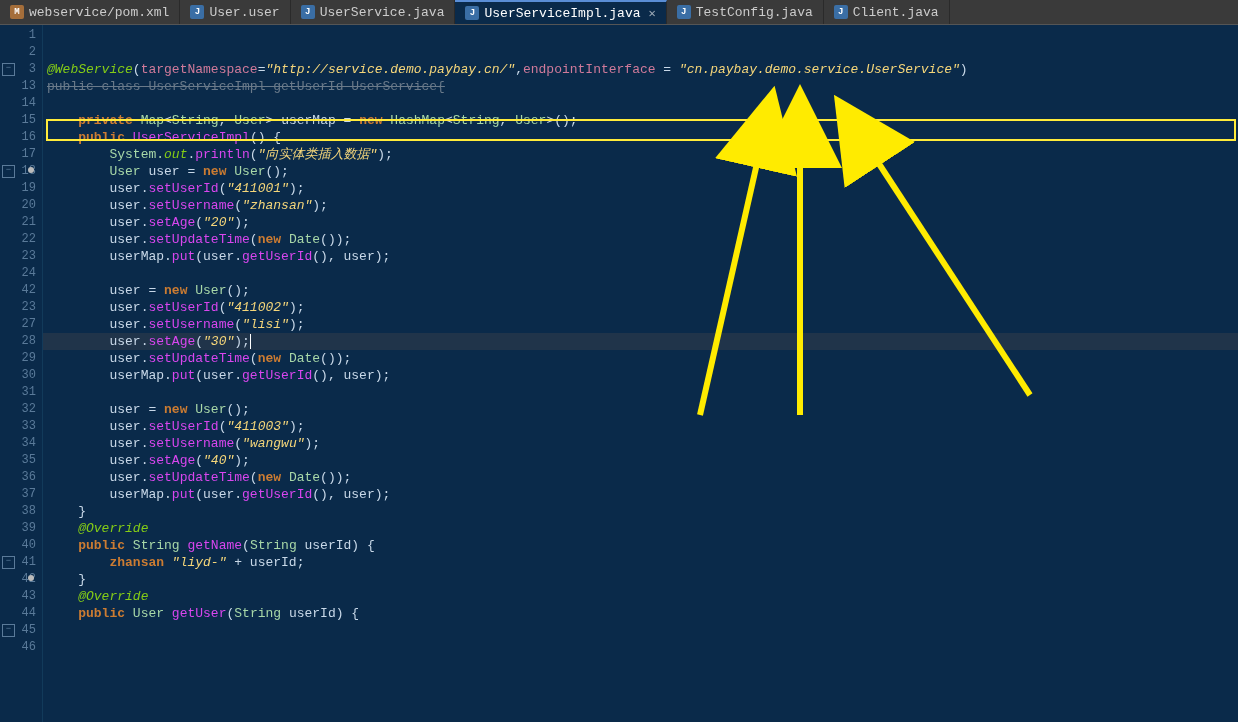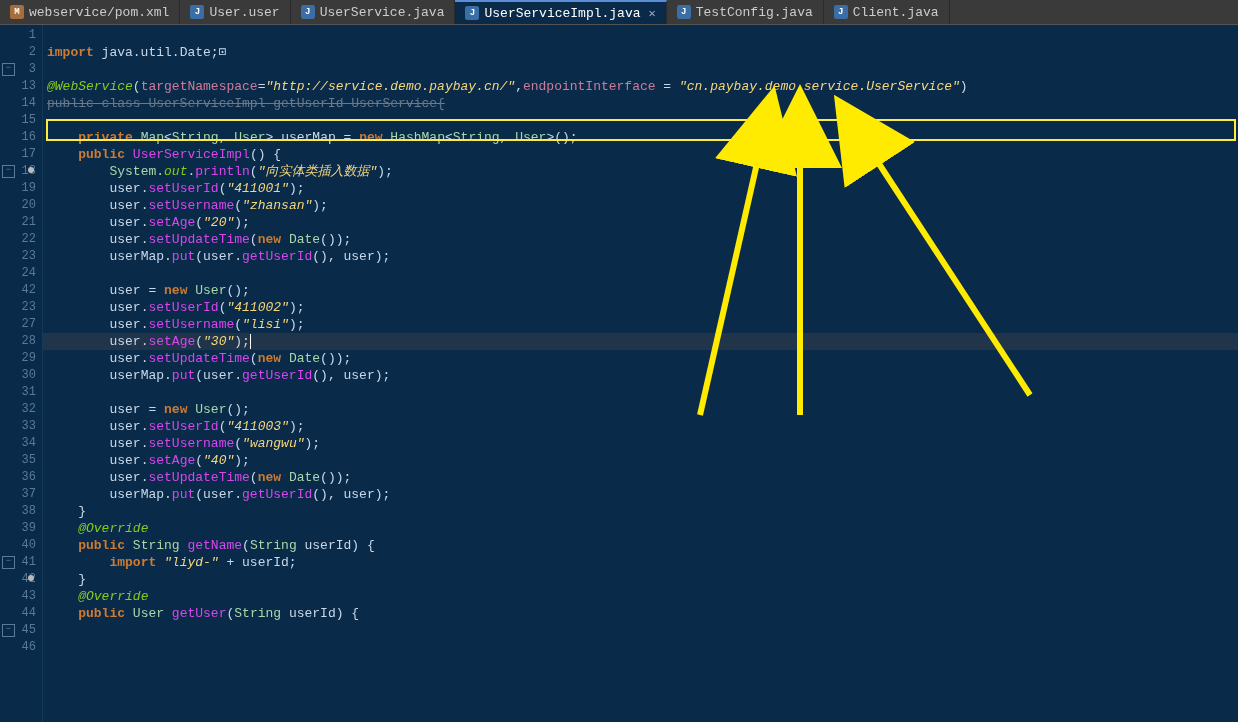--- a/index.html
+++ b/index.html
@@ -96,28 +96,28 @@
       <div class="gline">40</div>
       <div class="gline">41<span class="fold">−</span></div>
       <div class="gline">42<span class="marker"></span></div>
       <div class="gline">43</div>
       <div class="gline">44</div>
       <div class="gline">45<span class="fold">−</span></div>
       <div class="gline">46</div>
     </div>
   <div class="code">
     <div class="cline"></div>
-    <div class="cline"><span class="kw">import</span><span class="plain"> java.util.Date;</span><span class="plain">⊡</span></div>
     <div class="cline"></div>
     <div class="cline"><span class="ann">@WebService</span><span class="plain">(</span><span class="attr">targetNamespace</span><span class="plain">=</span><span class="str">"http://service.demo.paybay.cn/"</span><span class="plain">,</span><span class="attr">endpointInterface</span><span class="plain"> = </span><span class="str">"cn.paybay.demo.service.UserService"</span><span class="plain">)</span></div>
     <div class="cline"><span style="color:#6a7a8a;text-decoration:line-through">public class UserServiceImpl getUserId UserService{</span></div>
     <div class="cline"></div>
     <div class="cline">    <span class="kw">private</span><span> </span><span class="type">Map</span><span class="plain">&lt;</span><span class="type">String</span><span class="plain">, </span><span class="type">User</span><span class="plain">&gt;</span><span> </span><span class="var">userMap</span><span class="plain"> = </span><span class="kw">new</span><span> </span><span class="type">HashMap</span><span class="plain">&lt;</span><span class="type">String</span><span class="plain">, </span><span class="type">User</span><span class="plain">&gt;();</span></div>
     <div class="cline">    <span class="kw">public</span><span> </span><span class="method">UserServiceImpl</span><span class="plain">() {</span></div>
     <div class="cline">        <span class="type">System.</span><span class="static">out</span><span class="plain">.</span><span class="method">println</span><span class="plain">(</span><span class="str">"向实体类插入数据"</span><span class="plain">);</span></div>
+    <div class="cline">        <span class="type">User </span><span class="var">user</span><span class="plain"> = </span><span class="kw">new</span><span> </span><span class="type">User</span><span class="plain">();</span></div>
     <div class="cline">        <span class="var">user.</span><span class="method">setUserId</span><span class="plain">(</span><span class="str">"411001"</span><span class="plain">);</span></div>
     <div class="cline">        <span class="var">user.</span><span class="method">setUsername</span><span class="plain">(</span><span class="str">"zhansan"</span><span class="plain">);</span></div>
     <div class="cline">        <span class="var">user.</span><span class="method">setAge</span><span class="plain">(</span><span class="str">"20"</span><span class="plain">);</span></div>
     <div class="cline">        <span class="var">user.</span><span class="method">setUpdateTime</span><span class="plain">(</span><span class="kw">new</span><span> </span><span class="type">Date</span><span class="plain">());</span></div>
     <div class="cline">        <span class="var">userMap.</span><span class="method">put</span><span class="plain">(user.</span><span class="method">getUserId</span><span class="plain">(), user);</span></div>
     <div class="cline"></div>
     <div class="cline">        <span class="var">user = </span><span class="kw">new</span><span> </span><span class="type">User</span><span class="plain">();</span></div>
     <div class="cline">        <span class="var">user.</span><span class="method">setUserId</span><span class="plain">(</span><span class="str">"411002"</span><span class="plain">);</span></div>
     <div class="cline">        <span class="var">user.</span><span class="method">setUsername</span><span class="plain">(</span><span class="str">"lisi"</span><span class="plain">);</span></div>
     <div class="cline cur">        <span class="var">user.</span><span class="method">setAge</span><span class="plain">(</span><span class="str">"30"</span><span class="plain">);</span><span style="border-left:1px solid #fff;height:15px;display:inline-block;vertical-align:middle"></span></div>
@@ -126,21 +126,21 @@
     <div class="cline"></div>
     <div class="cline">        <span class="var">user = </span><span class="kw">new</span><span> </span><span class="type">User</span><span class="plain">();</span></div>
     <div class="cline">        <span class="var">user.</span><span class="method">setUserId</span><span class="plain">(</span><span class="str">"411003"</span><span class="plain">);</span></div>
     <div class="cline">        <span class="var">user.</span><span class="method">setUsername</span><span class="plain">(</span><span class="str">"wangwu"</span><span class="plain">);</span></div>
     <div class="cline">        <span class="var">user.</span><span class="method">setAge</span><span class="plain">(</span><span class="str">"40"</span><span class="plain">);</span></div>
     <div class="cline">        <span class="var">user.</span><span class="method">setUpdateTime</span><span class="plain">(</span><span class="kw">new</span><span> </span><span class="type">Date</span><span class="plain">());</span></div>
     <div class="cline">        <span class="var">userMap.</span><span class="method">put</span><span class="plain">(user.</span><span class="method">getUserId</span><span class="plain">(), user);</span></div>
     <div class="cline">    <span class="plain">}</span></div>
     <div class="cline">    <span class="ann">@Override</span></div>
     <div class="cline">    <span class="kw">public</span><span> </span><span class="type">String </span><span class="method">getName</span><span class="plain">(</span><span class="type">String </span><span class="var">userId</span><span class="plain">) {</span></div>
-    <div class="cline">        <span class="kw">import </span><span class="str">"liyd-"</span><span class="plain"> + userId;</span></div>
+    <div class="cline">        <span class="kw">zhansan </span><span class="str">"liyd-"</span><span class="plain"> + userId;</span></div>
     <div class="cline">    <span class="plain">}</span></div>
     <div class="cline">    <span class="ann">@Override</span></div>
     <div class="cline">    <span class="kw">public</span><span> </span><span class="type">User </span><span class="method">getUser</span><span class="plain">(</span><span class="type">String </span><span class="var">userId</span><span class="plain">) {</span></div>
   </div>
 
   <div class="highlight-box"></div>
 
   <svg class="arrows" width="1238" height="722">
     <defs>
       <marker id="ah" markerWidth="14" markerHeight="14" refX="3" refY="7" orient="auto">

